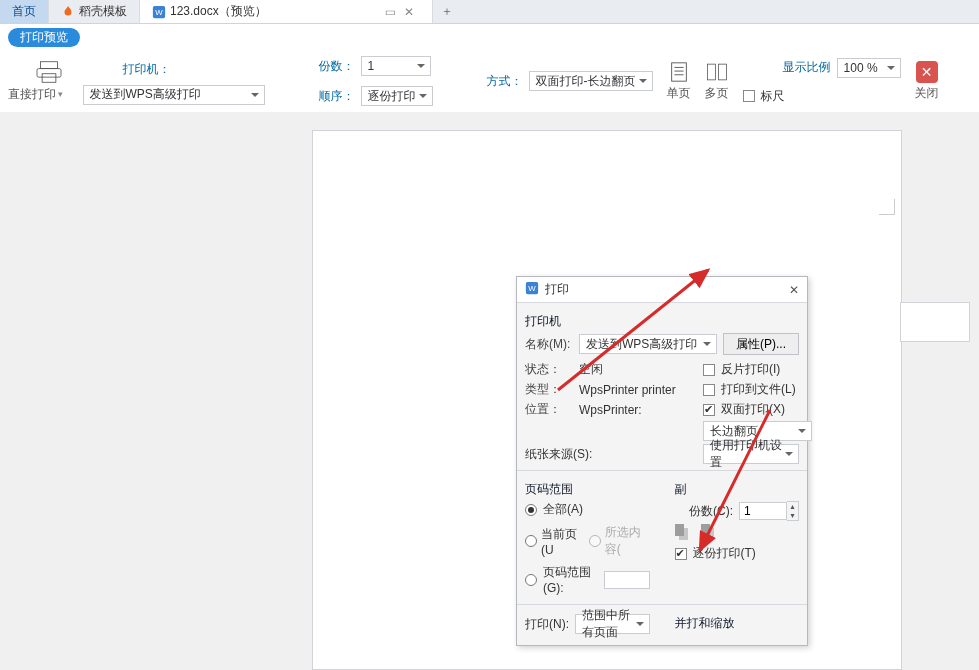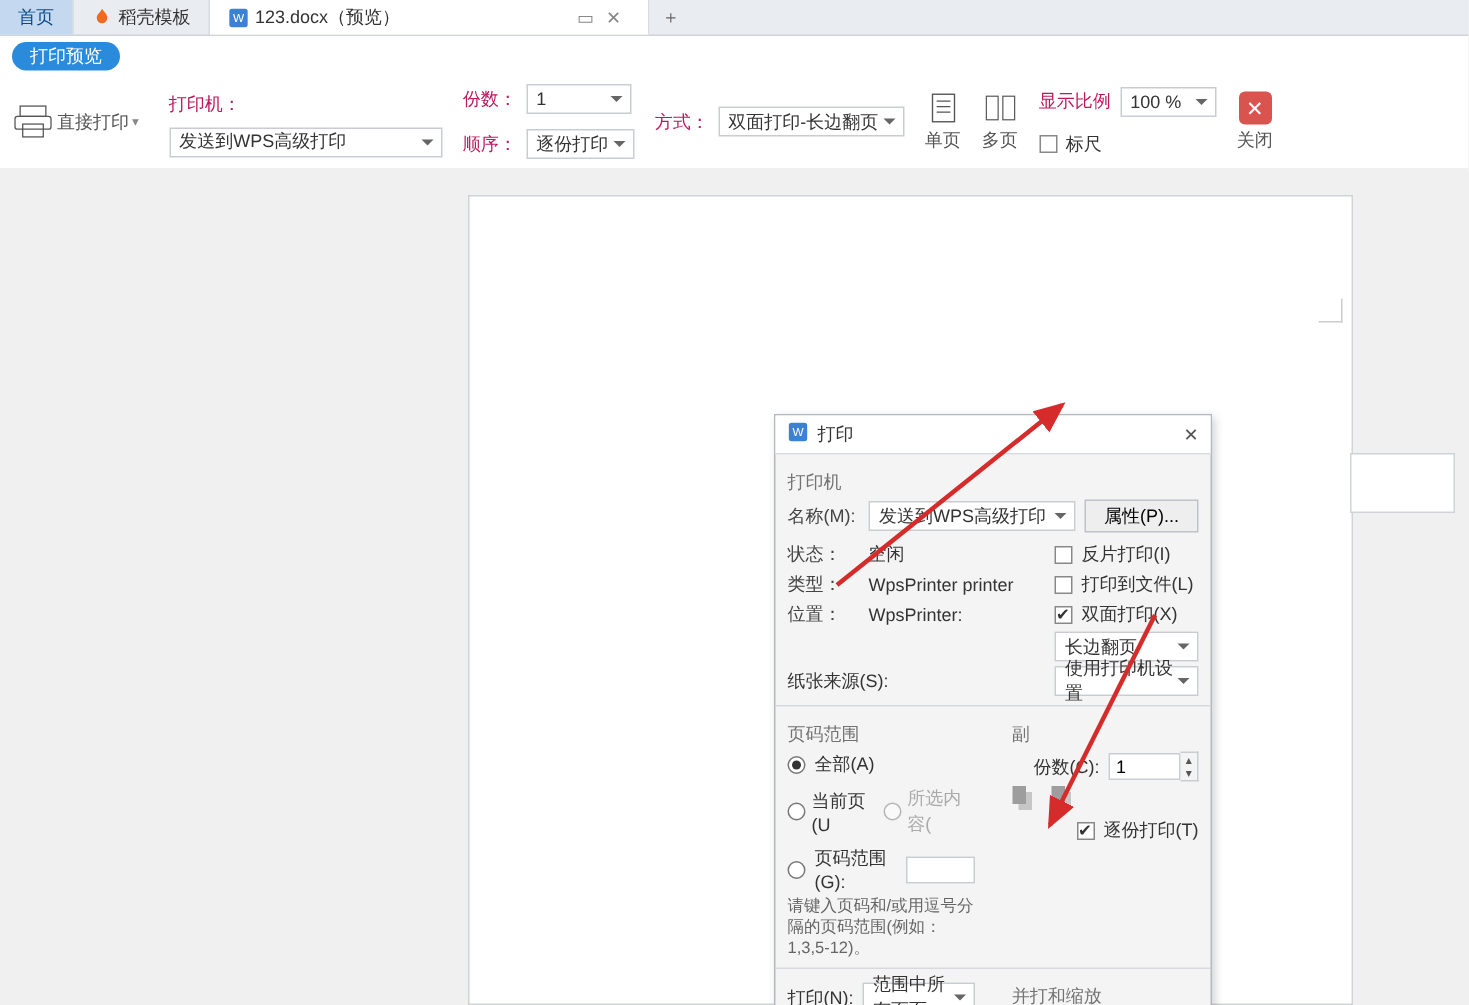--- a/index.html
+++ b/index.html
@@ -10,45 +10,45 @@
   .tab.active { background:#c4d9f0; color:#0a4b8c;}
   .tab .icon-slot { width:14px; height:14px; display:inline-flex; align-items:center; justify-content:center;}
   .tab-spacer{ flex:1;}
   .tab-newtab{width:28px;display:flex;align-items:center;justify-content:center;color:#666;}
   .tab-ctrls{display:flex;align-items:center;gap:8px;padding-right:6px;color:#888;}
   
   .printhdr { background:#fff; border-bottom:1px solid #d0d4d9; padding:4px 0 6px 8px;}
   .badge-preview{display:inline-block;background:#2a8bdc;color:#fff;border-radius:10px;padding:1px 12px;font-size:12px;}
   .row2 {display:flex;align-items:center;gap:14px; margin-top:6px;}
   .col{display:flex;flex-direction:column;gap:4px;}
-  .hlabel{color:#be185d;}
+  .hlabel{color:#0369a1;margin-left:40px;}
   .select{border:1px solid #c9cdd2;background:#fff;height:20px;padding:0 16px 0 6px;position:relative;font-size:12px;display:inline-flex;align-items:center;min-width:70px;}
   .select::after{content:"";position:absolute;right:5px;top:7px;border:4px solid transparent;border-top-color:#666;}
-  .printer-big{display:flex;flex-direction:row;align-items:center;color:#555;gap:2px;margin-right:6px;}
+  .printer-big{display:flex;flex-direction:column;align-items:flex-end;color:#555;gap:2px;margin-right:6px;}
   .printer-big svg{width:28px;height:24px;}
   .small-svg{width:22px;height:22px;}
   .iconbtn{display:flex;flex-direction:column;align-items:center;color:#555;gap:2px;}
   .close-x{background:#d9534f;color:#fff;width:22px;height:22px;border-radius:4px;display:flex;align-items:center;justify-content:center;font-size:14px;}
   .more-settings{display:flex;align-items:center;gap:4px;color:#333;}
   .chk{display:inline-flex;align-items:center;gap:4px;}
   .chkbox{width:12px;height:12px;border:1px solid #888;background:#fff;display:inline-block;position:relative;}
   .chkbox.checked::after{content:"✔";position:absolute;left:0;top:-2px;font-size:11px;color:#333;}
   
   .canvas{position:absolute;left:0;right:0;top:112px;bottom:0;background:#f0f0f0;}
   .page{position:absolute;background:#fff;border:1px solid #d0d4d9;}
   .page1{left:312px;top:18px;width:590px;height:540px;}
   .page2{left:900px;top:190px;width:70px;height:40px;}
   .corner{position:absolute;width:16px;height:16px;border:1px solid #ccc;border-width:1px 0 0 1px;}
   .page .cbr{right:6px;top:68px;transform:rotate(180deg);}
   
   .dlg{position:absolute;left:516px;top:164px;width:292px;background:#f4f4f4;border:1px solid #b5b9bf;box-shadow:2px 2px 6px rgba(0,0,0,.18);}
   .dlg-title{height:26px;display:flex;align-items:center;justify-content:space-between;padding:0 8px;background:#fff;border-bottom:1px solid #d6d9dd;}
   .dlg-title .t-left{display:flex;align-items:center;gap:6px;}
   .dlg-body{padding:6px 8px 8px 8px;font-size:12px;color:#333;}
-  .grp-title{color:#737373;margin:4px 0 2px 0;}
+  .grp-title{color:#0f172a;margin:4px 0 2px 0;}
   .frow{display:flex;align-items:center;gap:6px;margin:3px 0;}
   .lbl{width:48px;color:#444;}
   .btn{background:#eee;border:1px solid #bfc3c8;height:22px;padding:0 12px;font-size:12px;display:inline-flex;align-items:center;}
   .radio{width:12px;height:12px;border:1px solid #777;border-radius:50%;display:inline-block;position:relative;background:#fff;flex:0 0 12px;}
   .radio.sel::after{content:"";position:absolute;left:2px;top:2px;width:6px;height:6px;border-radius:50%;background:#333;}
   .radio.dis{opacity:.5;}
   .section-split{border-top:1px solid #d6d9dd;margin:6px -8px;}
   .two-col{display:flex;gap:25px;}
   .colL{flex:1;}
   .colR{flex:1;}
@@ -234,21 +234,21 @@
               <span>反片打印(I)</span>
             </div>
           <div class="frow chk">
               <span class="chkbox"></span>
               <span>打印到文件(L)</span>
             </div>
           <div class="frow chk">
               <span class="chkbox checked"></span>
               <span>双面打印(X)</span>
             </div>
-          <div class="select" style="width:96px">
+          <div class="select" style="width:109px">
               <span>长边翻页</span>
             </div>
         </div>
       </div>
       <div class="frow" style="justify-content:space-between">
         <span>纸张来源(S):</span>
         <div class="select" style="width:96px">
             <span>使用打印机设置</span>
           </div>
       </div>
@@ -270,39 +270,38 @@
             <span class="frow disabled" style="gap:4px">
                 <span class="radio dis"></span>
                 <span>所选内容(</span>
               </span>
           </div>
           <div class="frow">
               <span class="radio"></span>
               <span>页码范围(G):</span>
               <input class="nat" style="">
             </div>
-          <div class="tinytxt">请键入页码和/或用逗号分隔的页码范围(例如：1,3,5-12)。</div>
         </div>
         <div class="colR">
           <div class="grp-title">副</div>
           <div class="frow" style="justify-content:flex-end">
             <span>份数(C):</span>
             <span class="spinner">
               <input class="nat" value="1" style="">
               <span class="sp">
                   <span>▴</span>
                   <span>▾</span>
                 </span>
             </span>
           </div>
           <div class="frow">
               <span class="collate-icon"></span>
               <span class="collate-icon"></span>
             </div>
-          <div class="frow chk" style="justify-content:flex-end">
+          <div class="frow chk" style="justify-content:flex-start">
               <span class="chkbox checked"></span>
               <span>逐份打印(T)</span>
             </div>
         </div>
       </div>
 
       <div class="section-split"></div>
 
       <div class="two-col">
         <div class="colL">

